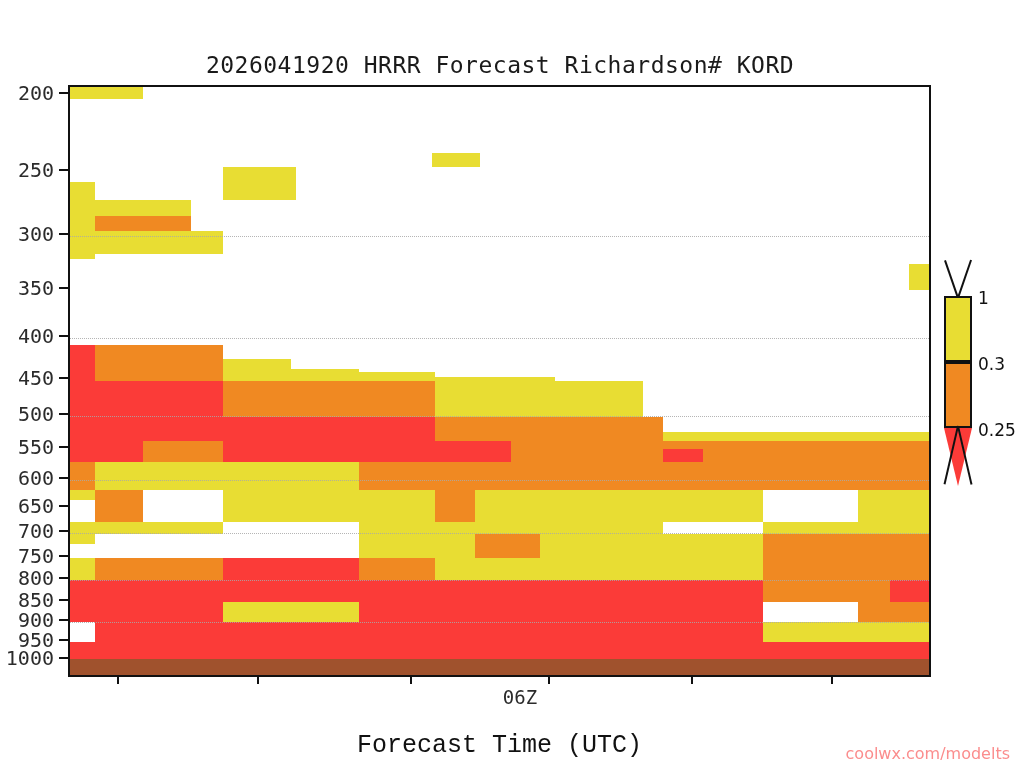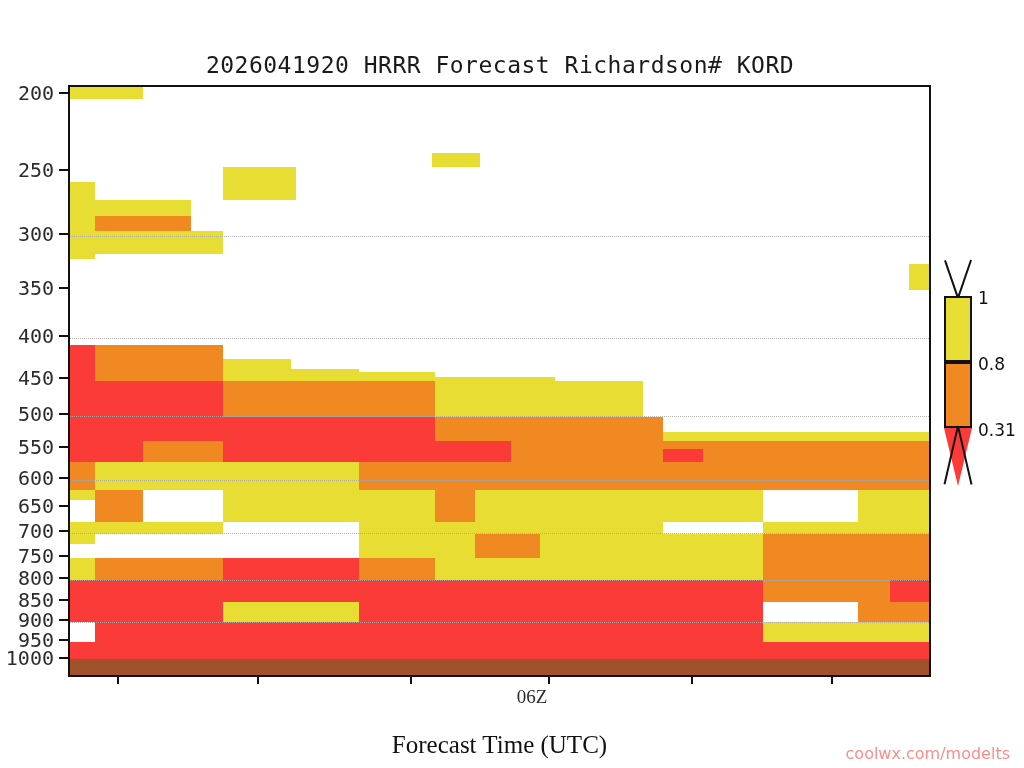--- a/index.html
+++ b/index.html
@@ -34,21 +34,21 @@
 
   
   #xaxis{position:absolute;left:68px;top:677px;width:863px;height:90px;}
   .xtick{position:absolute;top:0;width:2px;height:7px;background:#111;}
   .xlab{position:absolute;top:9px;width:150px;margin-left:-75px;text-align:center;
         font-size:19px;color:#2b2b2b;line-height:22px;
         font-family:"DejaVu Sans Mono","Liberation Mono",monospace;}
 
   .xtitle{position:absolute;left:68px;top:731px;width:863px;text-align:center;
           font-size:25px;color:#111;
-          font-family:Liberation Serif, serif;}
+          font-family:Liberation Mono, monospace;}
 
   .watermark{position:absolute;right:14px;top:744px;font-size:16px;color:#fb8d8d;
              font-family:"DejaVu Sans","Liberation Sans",sans-serif;}
 
   
   #cbar{position:absolute;left:944px;top:296px;width:30px;height:200px;}
   .cbseg{position:absolute;left:0;width:28px;border:2px solid #111;box-sizing:border-box;}
   .cblab{position:absolute;left:34px;font-size:17px;color:#111;
          font-family:"DejaVu Sans","Liberation Sans",sans-serif;white-space:nowrap;}
 </style>
@@ -228,36 +228,36 @@
         <div class="gridline" style="top: 573px;"></div>
       </div>
     <div class="ground" id="ground" style="top: 572px; height: 16px; background: rgb(160, 82, 45);"></div>
   </div>
 
   <div id="xaxis">
       <div class="xtick" style="left: 49px;"></div>
       <div class="xtick" style="left: 189px;"></div>
       <div class="xtick" style="left: 342px;"></div>
       <div class="xtick" style="left: 480px;"></div>
-      <div class="xlab" style="left: 464px; font-family: Liberation Serif, serif;">06Z</div>
+      <div class="xlab" style="left: 452px;">06Z</div>
       <div class="xtick" style="left: 623px;"></div>
       <div class="xtick" style="left: 763px;"></div>
     </div>
 
   <div class="xtitle">Forecast Time (UTC)</div>
 
   <div id="cbar">
       <div style="position: absolute; left: 0px; top: -38px; width: 0px; height: 0px; border-left: 14px solid transparent; border-right: 14px solid transparent; border-bottom: 38px solid rgb(255, 255, 255);"></div>
       <div style="position: absolute; left: 13px; top: -38px; width: 1px; height: 40px; background: transparent; border-left: 2px solid rgb(17, 17, 17); transform-origin: center bottom; transform: rotate(19deg);"></div>
       <div style="position: absolute; left: 13px; top: -38px; width: 1px; height: 40px; background: transparent; border-left: 2px solid rgb(17, 17, 17); transform-origin: center bottom; transform: rotate(-19deg);"></div>
       <div class="cbseg" style="top: 0px; height: 66px; background: rgb(232, 221, 51);"></div>
       <div class="cbseg" style="top: 66px; height: 66px; background: rgb(240, 137, 34);"></div>
       <div style="position: absolute; left: 0px; top: 132px; width: 0px; height: 0px; border-left: 14px solid transparent; border-right: 14px solid transparent; border-top: 58px solid rgb(251, 59, 56);"></div>
       <div style="position: absolute; left: 13px; top: 130px; width: 1px; height: 60px; border-left: 2px solid rgb(17, 17, 17); transform-origin: center top; transform: rotate(-13deg);"></div>
       <div style="position: absolute; left: 13px; top: 130px; width: 1px; height: 60px; border-left: 2px solid rgb(17, 17, 17); transform-origin: center top; transform: rotate(13deg);"></div>
       <div class="cblab" style="top: -8px;">1</div>
-      <div class="cblab" style="top: 58px;">0.8</div>
-      <div class="cblab" style="top: 124px;">0.31</div>
+      <div class="cblab" style="top: 58px;">0.3</div>
+      <div class="cblab" style="top: 124px;">0.25</div>
     </div>
 
   <div class="watermark">coolwx.com/modelts</div>
 
 </div>
 
 </body></html>

